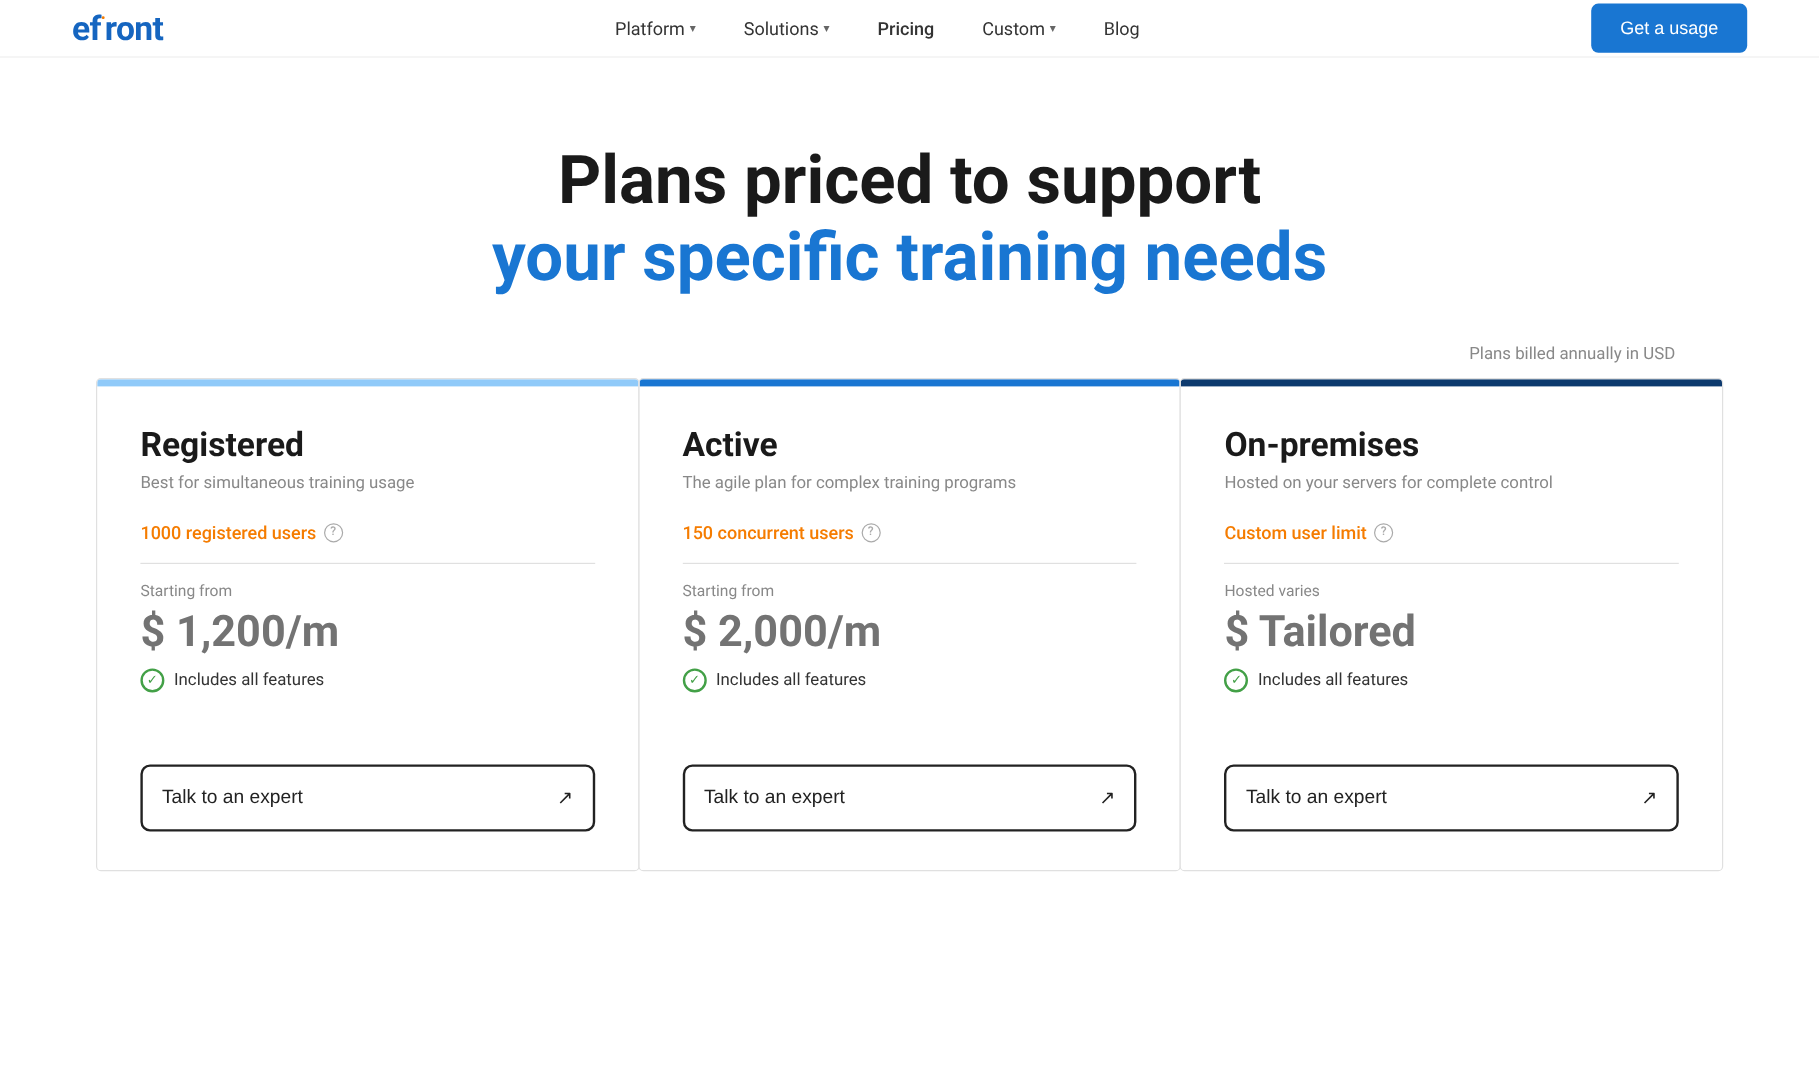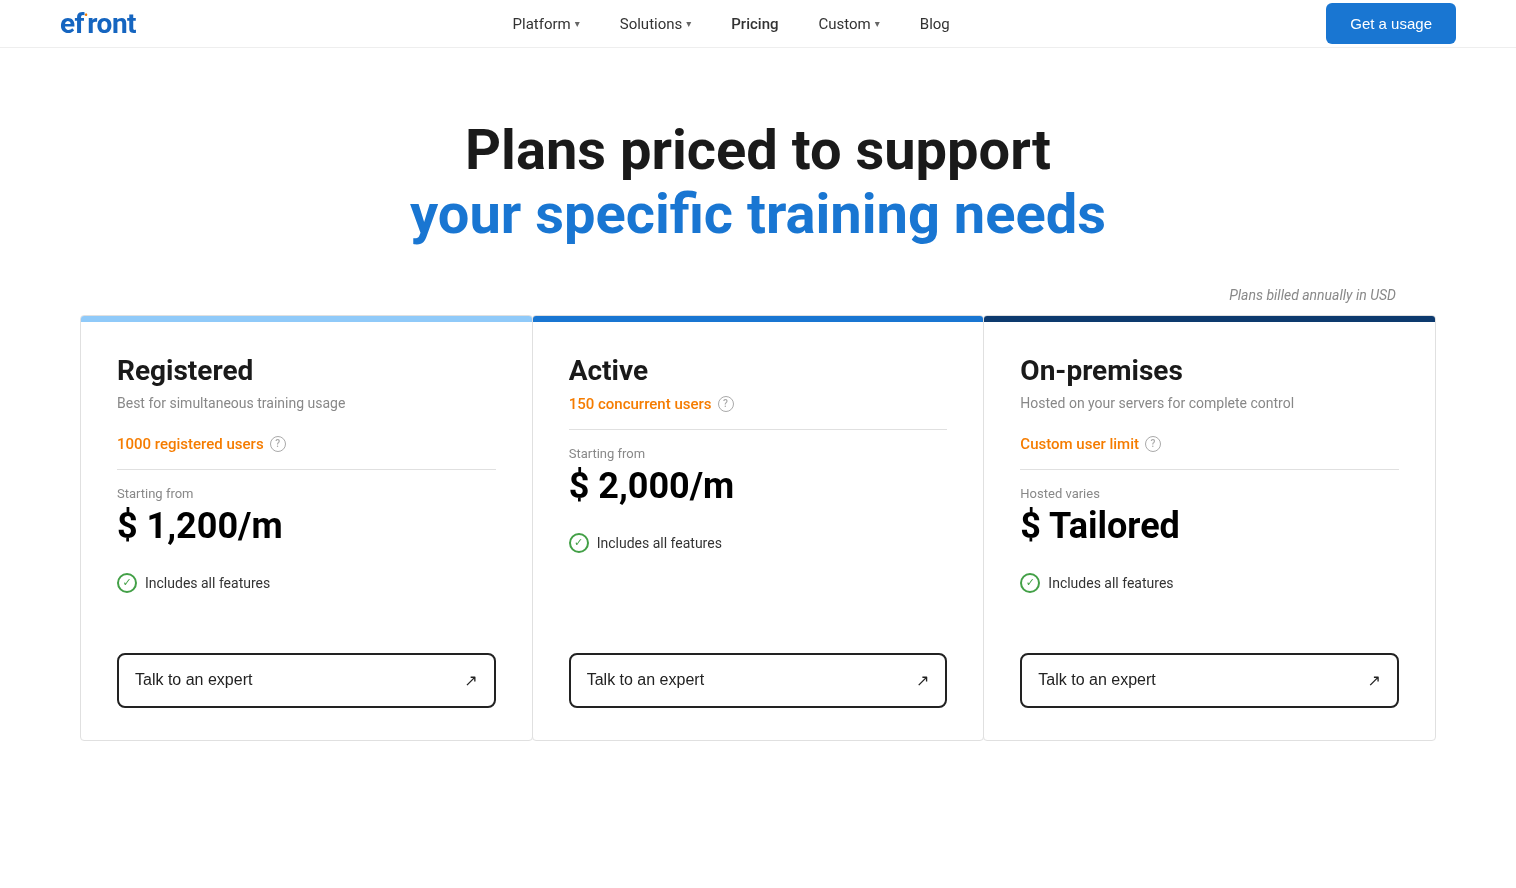--- a/index.html
+++ b/index.html
@@ -90,21 +90,20 @@
       color: #1976d2;
       display: block;
     }
 
     
     .billing-note {
       text-align: right;
       padding: 0 120px 12px;
       color: #888;
       font-size: 14px;
-      font-style: italic;
     }
 
     
     .cards-wrapper {
       padding: 0 80px 60px;
       display: flex;
       gap: 0;
     }
 
     .plan-card {
@@ -190,22 +189,22 @@
 
     .starting-from {
       font-size: 13px;
       color: #888;
       margin-bottom: 4px;
     }
 
     .plan-price {
       font-size: 36px;
       font-weight: 700;
-      color: #000000;
-      margin-bottom: 26px;
+      color: #737373;
+      margin-bottom: 10px;
     }
 
     .includes-features {
       display: flex;
       align-items: center;
       gap: 8px;
       font-size: 14px;
       color: #333;
       margin-bottom: 8px;
     }
@@ -319,20 +318,21 @@
         <span>Talk to an expert</span>
         <span class="arrow">↗</span>
       </button>
     </div>
   </div>
 
   <div class="plan-card">
     <div class="card-top-bar blue"></div>
     <div class="card-body">
       <div class="plan-name">Active</div>
+      <div class="plan-desc">The agile plan for complex training programs</div>
       <div class="plan-users">
         <span>150 concurrent users</span>
         <span class="info-icon">?</span>
       </div>
       <hr class="divider">
       <div class="starting-from">Starting from</div>
       <div class="plan-price">$ 2,000/m</div>
       <div class="includes-features">
         <span class="check-icon">✓</span>
         <span>Includes all features</span>

